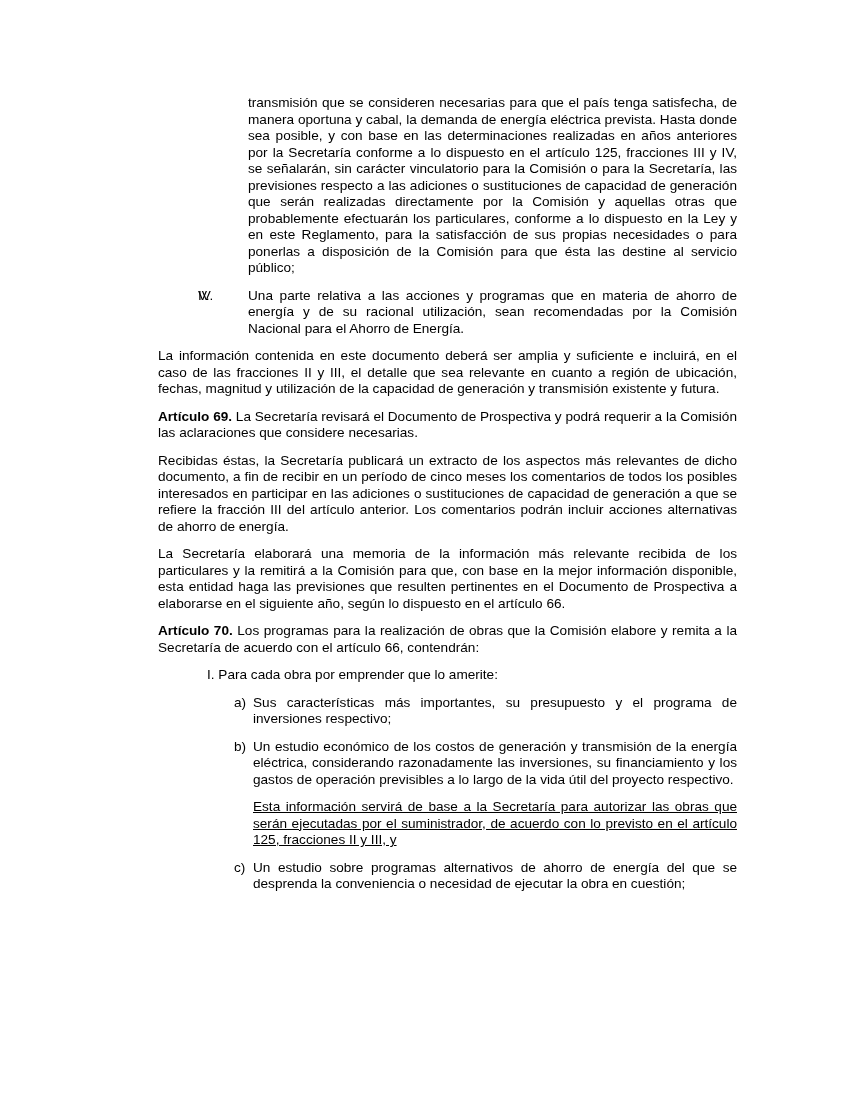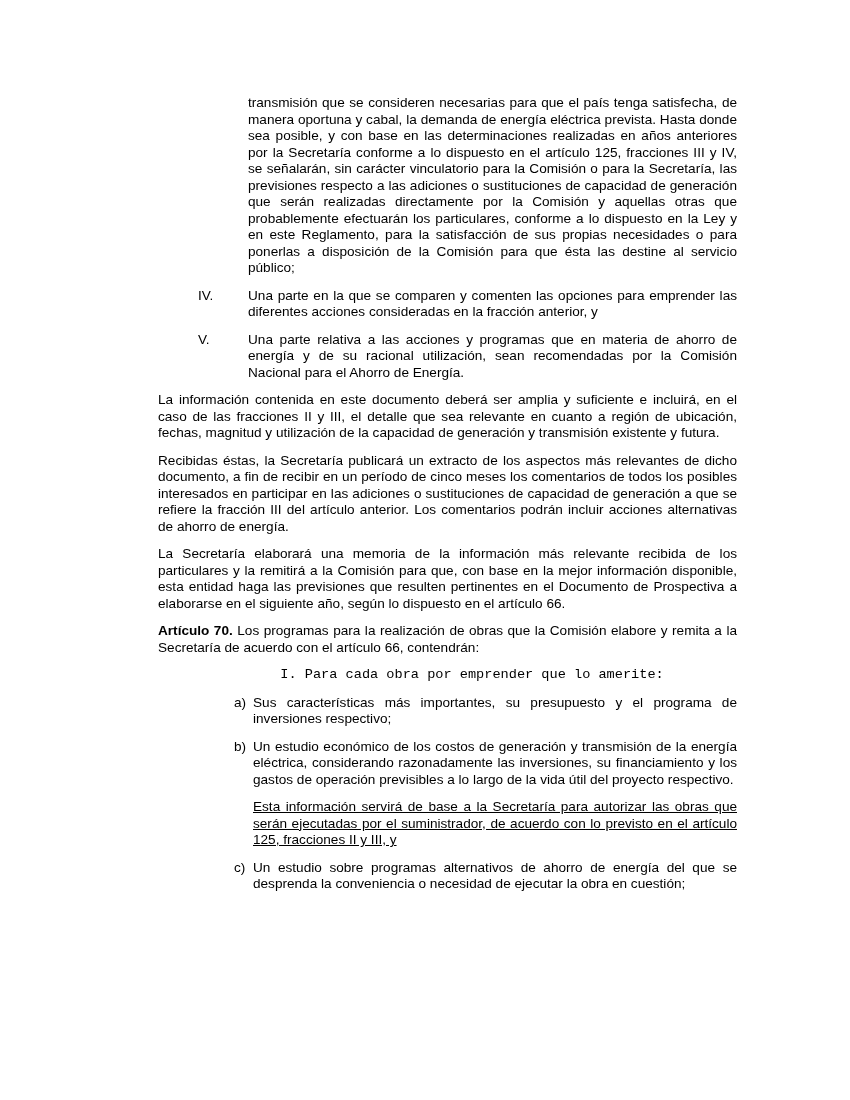--- a/index.html
+++ b/index.html
@@ -34,22 +34,21 @@
     padding-left: 90px;
   }
   .frac-item .marker {
     position: absolute;
     left: 40px;
     top: 0;
   }
   
   .roman-inline {
     padding-left: 49px;
-    text-align: center;
-    font-family: Liberation Mono, monospace;
+    text-align: left;
   }
   
   .letter-item {
     position: relative;
     padding-left: 95px;
   }
   .letter-item .marker {
     position: absolute;
     left: 76px;
     top: 0;
@@ -65,30 +64,32 @@
 </style>
 </head>
 <body>
 
 <div class="page">
 
   <p class="para frac-cont">transmisión que se consideren necesarias para que el país tenga satisfecha, de manera oportuna y cabal, la demanda de energía eléctrica prevista. Hasta donde sea posible, y con base en las determinaciones realizadas en años anteriores por la Secretaría conforme a lo dispuesto en el artículo 125, fracciones III y IV, se señalarán, sin carácter vinculatorio para la Comisión o para la Secretaría, las previsiones respecto a las adiciones o sustituciones de capacidad de generación que serán realizadas directamente por la Comisión y aquellas otras que probablemente efectuarán los particulares, conforme a lo dispuesto en la Ley y en este Reglamento, para la satisfacción de sus propias necesidades o para ponerlas a disposición de la Comisión para que ésta las destine al servicio público;</p>
 
   <p class="para frac-item">
     <span class="marker">IV.</span>
-    <span>Una parte en la que se comparen y comenten las opciones para emprender las diferentes acciones consideradas en la fracción anterior, y</span>
   </p>
 
   <p class="para frac-item">
     <span class="marker">V.</span>
     <span>Una parte relativa a las acciones y programas que en materia de ahorro de energía y de su racional utilización, sean recomendadas por la Comisión Nacional para el Ahorro de Energía.</span>
   </p>
 
   <p class="para">La información contenida en este documento deberá ser amplia y suficiente e incluirá, en el caso de las fracciones II y III, el detalle que sea relevante en cuanto a región de ubicación, fechas, magnitud y utilización de la capacidad de generación y transmisión existente y futura.</p>
 
+  <p class="para">
+    <b class="lead">Artículo 69.</b><span> La Secretaría revisará el Documento de Prospectiva y podrá requerir a la Comisión las aclaraciones que considere necesarias.</span>
+  </p>
 
   <p class="para">Recibidas éstas, la Secretaría publicará un extracto de los aspectos más relevantes de dicho documento, a fin de recibir en un período de cinco meses los comentarios de todos los posibles interesados en participar en las adiciones o sustituciones de capacidad de generación a que se refiere la fracción III del artículo anterior. Los comentarios podrán incluir acciones alternativas de ahorro de energía.</p>
 
   <p class="para">La Secretaría elaborará una memoria de la información más relevante recibida de los particulares y la remitirá a la Comisión para que, con base en la mejor información disponible, esta entidad haga las previsiones que resulten pertinentes en el Documento de Prospectiva a elaborarse en el siguiente año, según lo dispuesto en el artículo 66.</p>
 
   <p class="para">
     <b class="lead">Artículo 70.</b><span> Los programas para la realización de obras que la Comisión elabore y remita a la Secretaría de acuerdo con el artículo 66, contendrán:</span>
   </p>
 
   <p class="para roman-inline">

